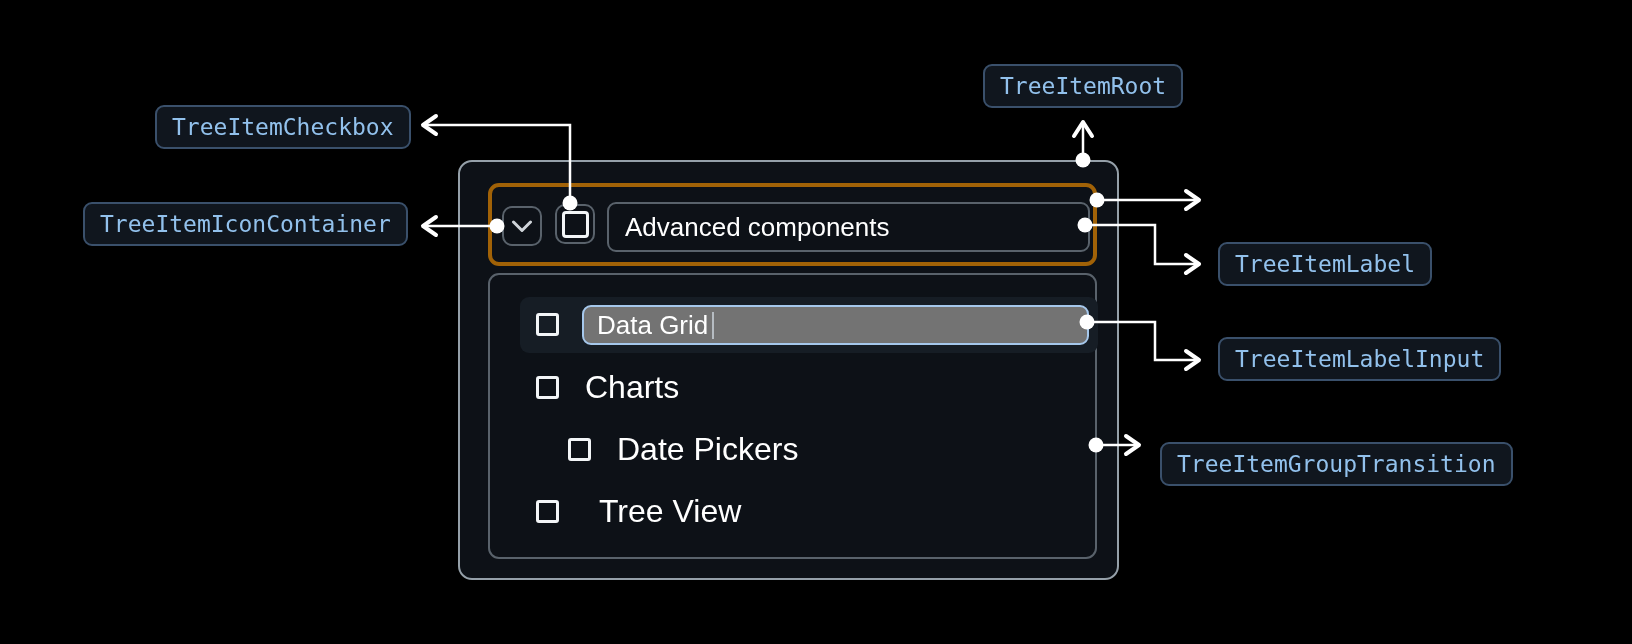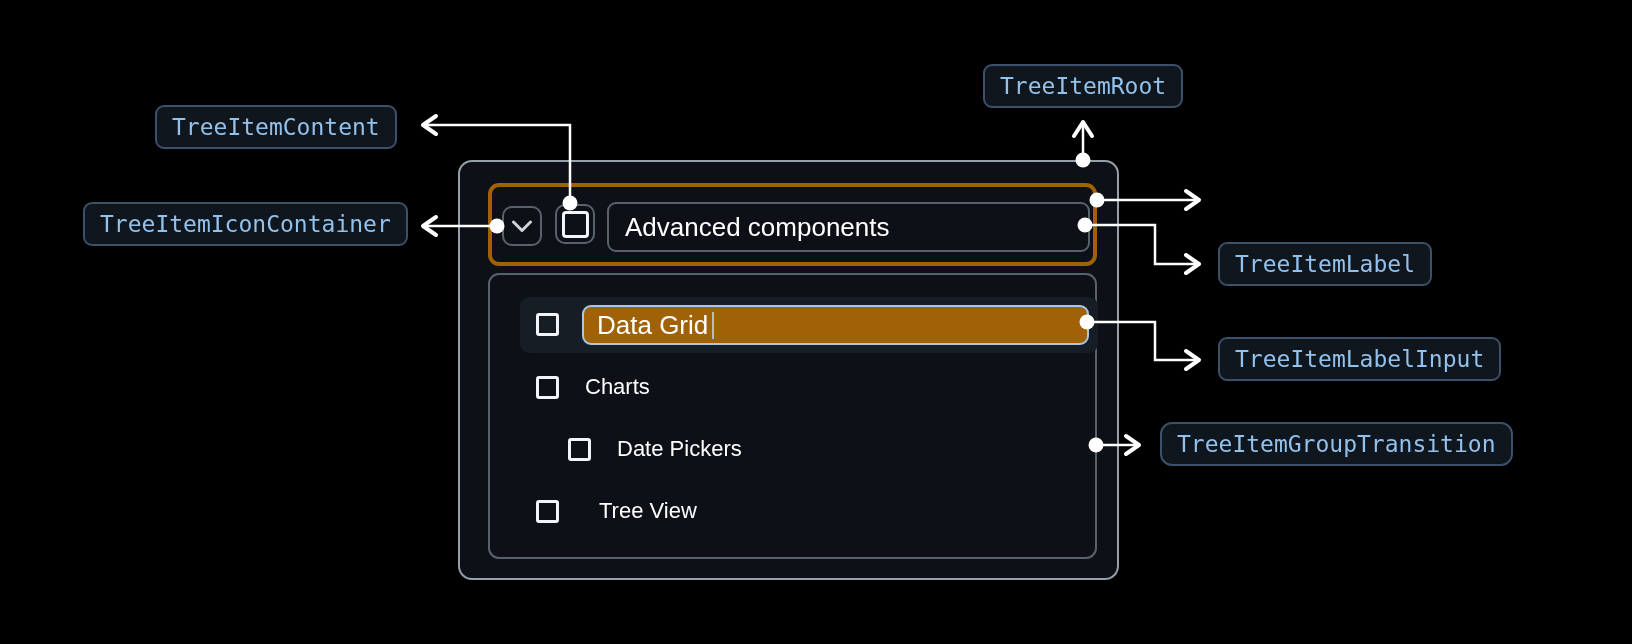--- a/index.html
+++ b/index.html
@@ -28,27 +28,27 @@
   .cb-lg{width:27px;height:27px;}
   .cb-sm{width:23px;height:23px;border-width:3px;border-radius:3px;}
   .label-box{position:absolute;left:115px;top:15px;width:483px;height:50px;box-sizing:border-box;
              border:2px solid #59626b;border-radius:9px;display:flex;align-items:center;padding-left:16px;
              color:#ffffff;font-size:26px;}
   .group-box{position:absolute;left:28px;top:111px;width:609px;height:286px;box-sizing:border-box;
              border:2px solid #59626b;border-radius:11px;}
   .dg-row{position:absolute;left:30px;top:22px;width:578px;height:56px;background:#161d25;border-radius:9px;}
   .dg-row .cb-sm{position:absolute;left:16px;top:16px;}
   .input-wrap{position:absolute;left:62px;top:8px;width:507px;height:40px;box-sizing:border-box;
-              background:#a16207;border:2px solid #a6c8ec;border-radius:9px;}
+              background:#737373;border:2px solid #a6c8ec;border-radius:9px;}
   .input-wrap input{position:absolute;left:0;top:0;width:100%;height:100%;box-sizing:border-box;
               background:transparent;border:none;outline:none;color:#ffffff;
               font-family:"Liberation Sans","DejaVu Sans",sans-serif;font-size:26px;padding:0 0 0 13px;}
   .caret{position:absolute;left:128px;top:5px;width:2px;height:27px;background:#b6bcc2;}
   .tree-row{position:absolute;left:46px;height:36px;display:flex;align-items:center;gap:26px;}
-  .tree-row .row-label{color:#ffffff;font-size:22px;}
+  .tree-row .row-label{color:#ffffff;font-size:32px;}
 </style>
 </head>
 <body>
 
 <div class="canvas">
 
   <div class="tree-root">
 
     <div class="content-box">
       <div class="icon-container">
@@ -113,20 +113,20 @@
       <circle cx="570" cy="203" r="7.5"></circle>
       <circle cx="497" cy="226" r="7.5"></circle>
       <circle cx="1083" cy="160" r="7.5"></circle>
       <circle cx="1097" cy="200" r="7.5"></circle>
       <circle cx="1085" cy="225" r="7.5"></circle>
       <circle cx="1087" cy="322" r="7.5"></circle>
       <circle cx="1096" cy="445" r="7.5"></circle>
     </g>
   </svg>
 
-  <div class="badge" style="left:155px;top:105px;">TreeItemContent</div>
+  <div class="badge" style="left:155px;top:105px;">TreeItemCheckbox</div>
   <div class="badge" style="left:83px;top:202px;">TreeItemIconContainer</div>
   <div class="badge" style="left:983px;top:64px;">TreeItemRoot</div>
   <div class="badge" style="left:1218px;top:337px;">TreeItemLabelInput</div>
   <div class="badge" style="left:1218px;top:242px;">TreeItemLabel</div>
-  <div class="badge" style="left:1160px;top:422px;border-radius:12px;">TreeItemGroupTransition</div>
+  <div class="badge" style="left:1160px;top:442px;">TreeItemGroupTransition</div>
 
 </div>
 
 </body></html>

